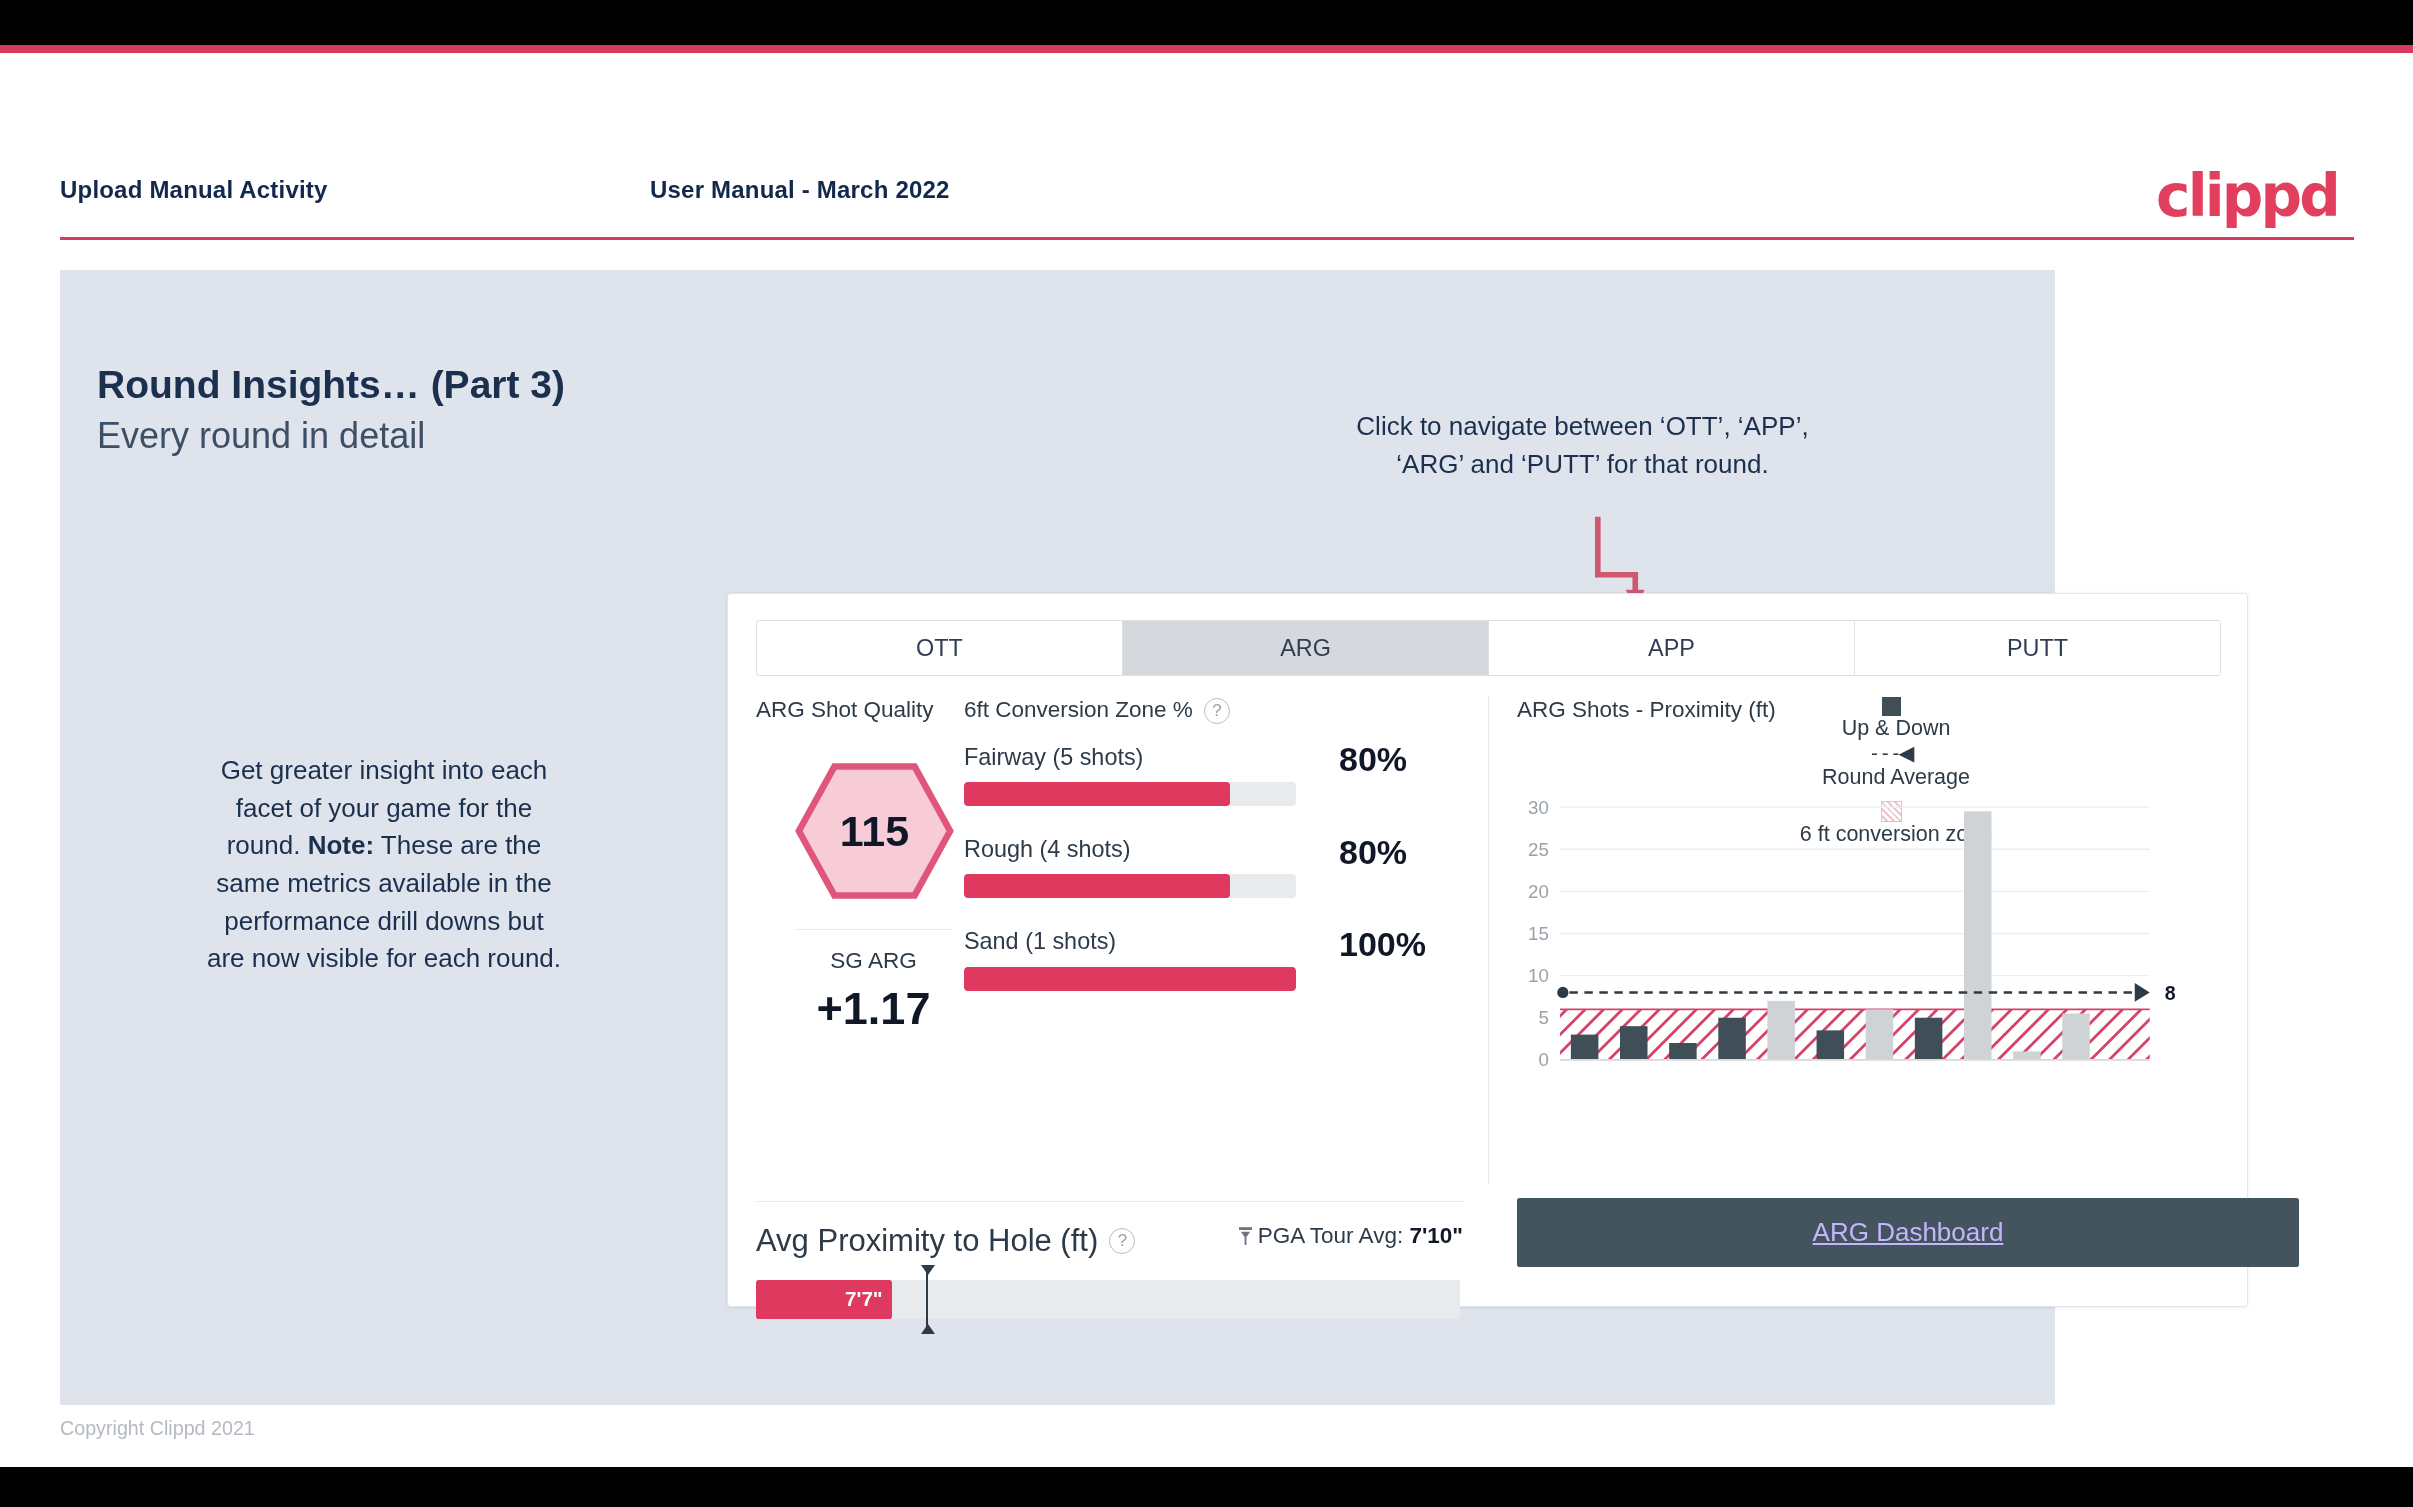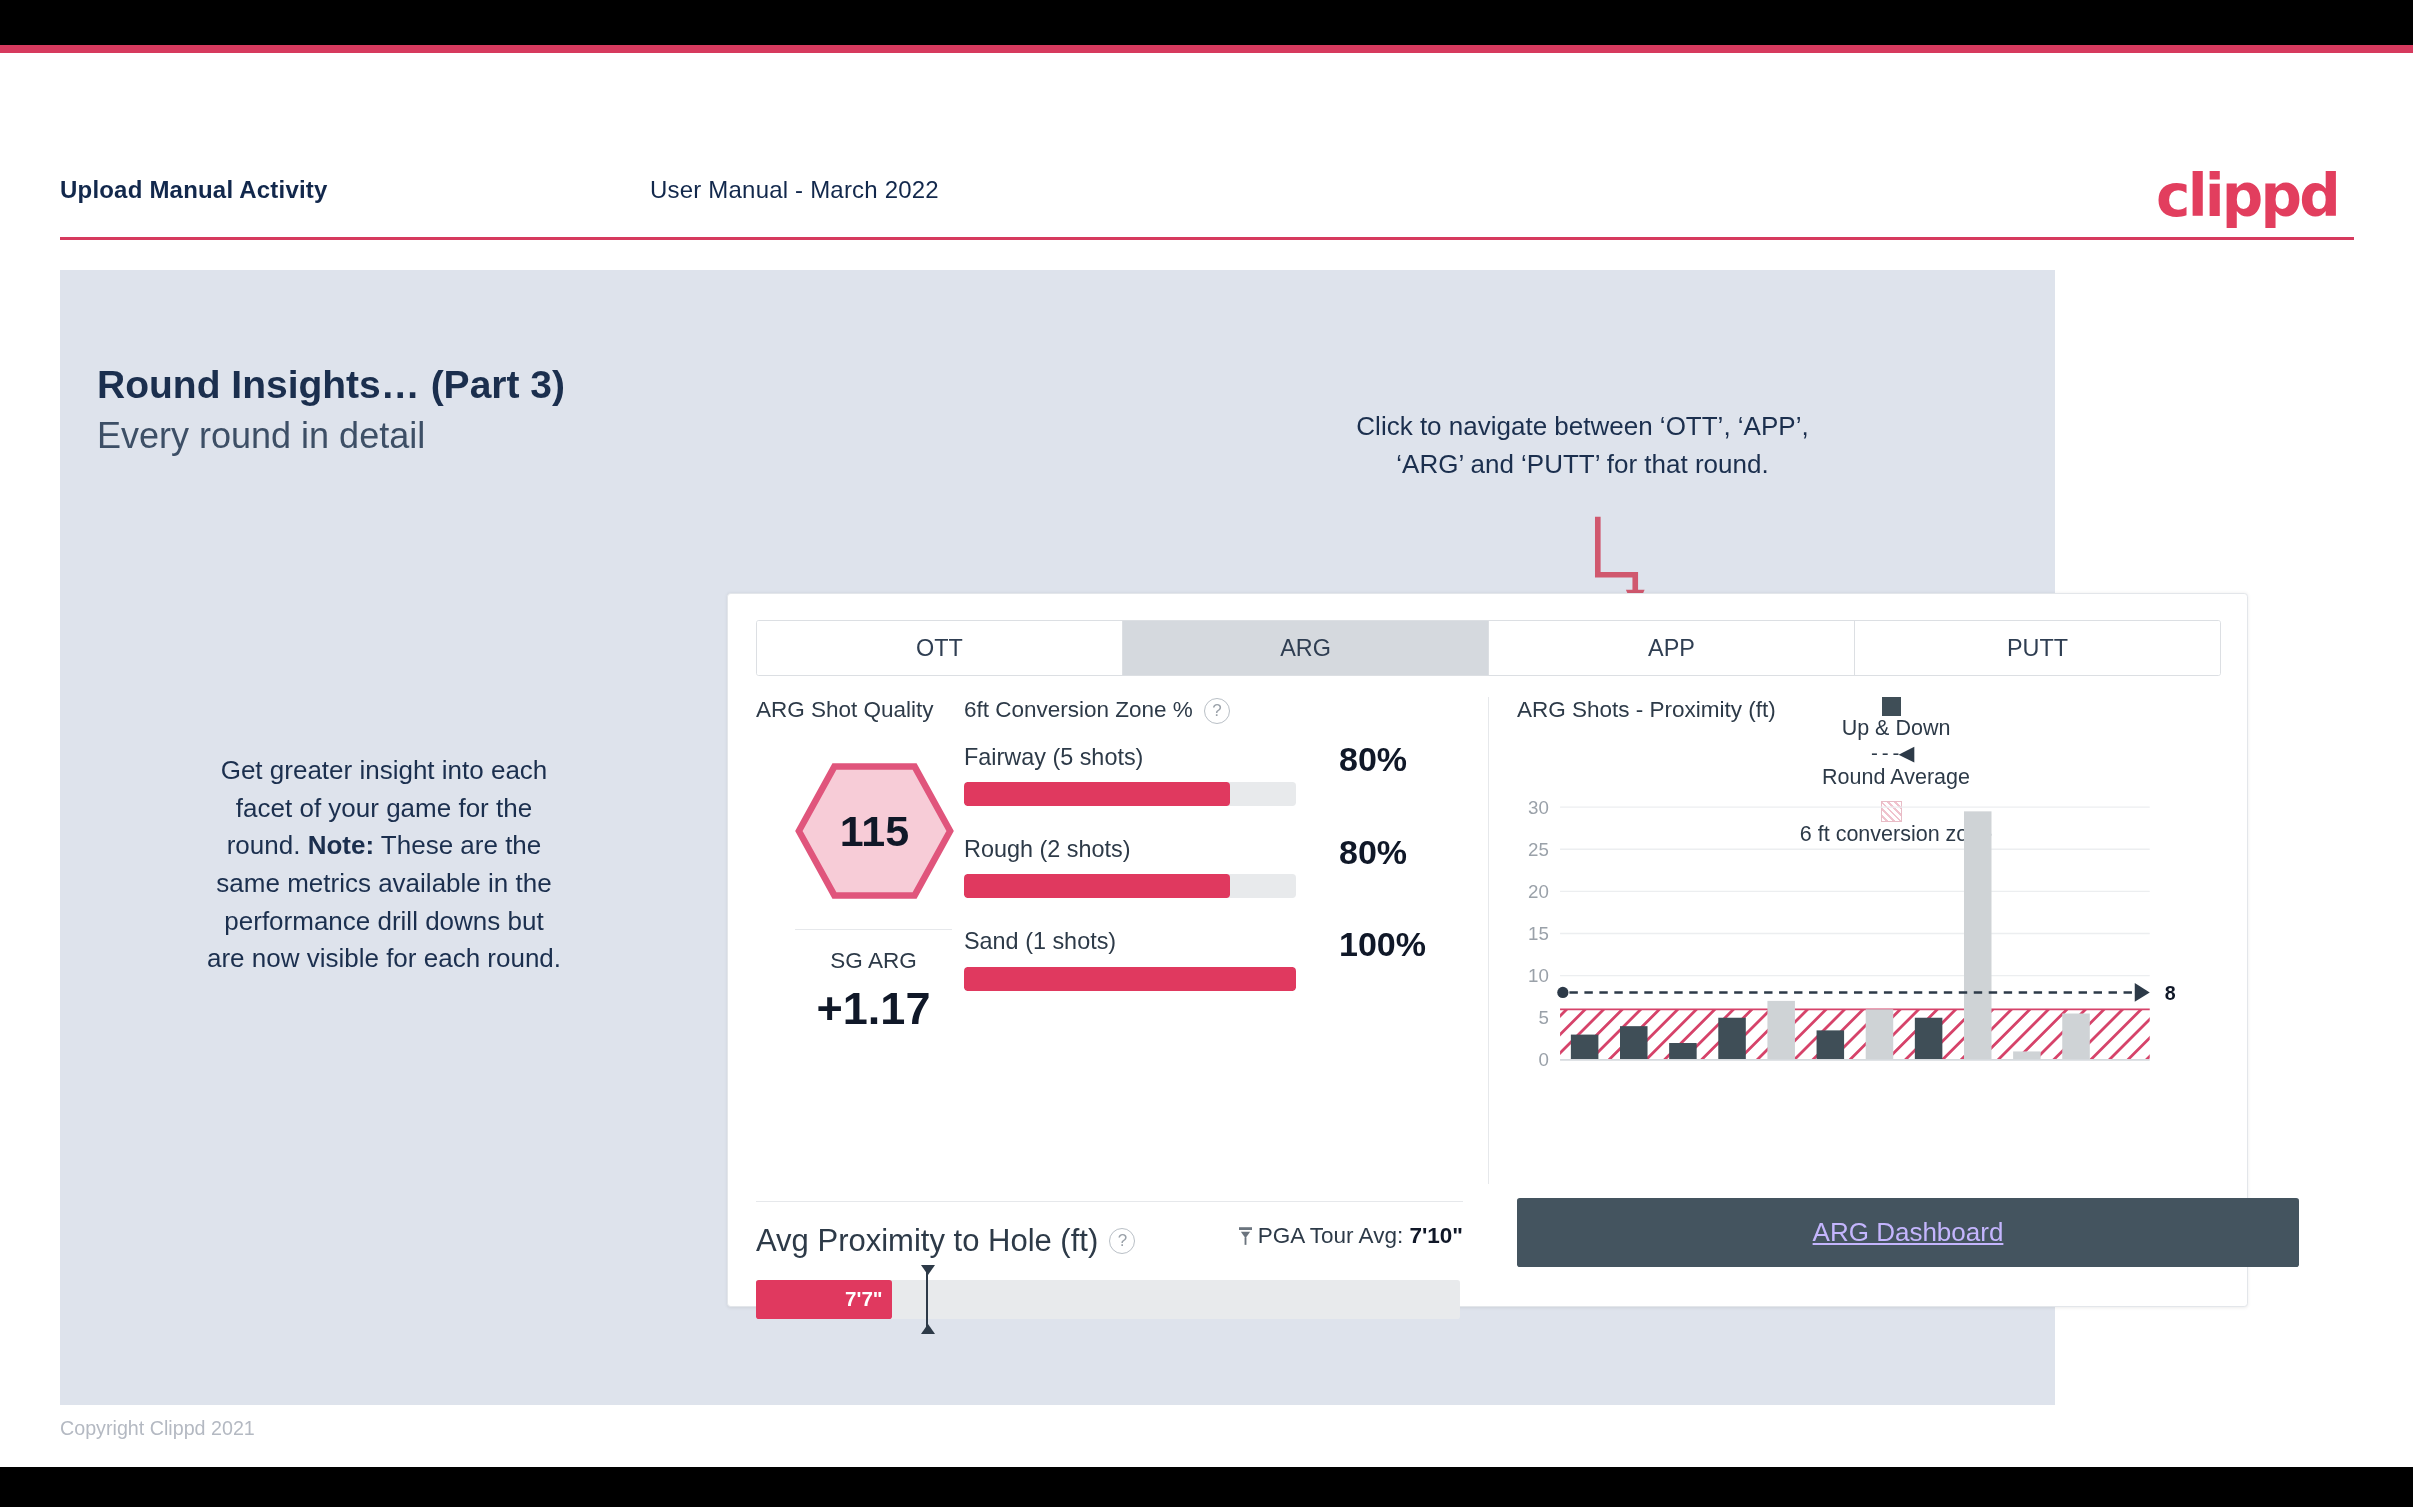--- a/index.html
+++ b/index.html
@@ -15,21 +15,21 @@
   }
   .brandbar{
     position:absolute;left:0;top:0;width:2413px;height:7.5px;background:#d63a5e;
   }
   
   .hdr-left{
     position:absolute;left:60px;top:131px;font-size:24px;font-weight:bold;color:#12284c;
     letter-spacing:0.2px;
   }
   .hdr-mid{
-    position:absolute;left:650px;top:131px;font-size:24px;font-weight:normal;color:#12284c;
+    position:absolute;left:650px;top:131px;font-size:24px;font-weight:bold;color:#12284c;
     letter-spacing:0.2px;
   }
   .logo{
     position:absolute;right:75px;top:122px;font-size:58px;font-weight:bold;color:#e23e5e;
     letter-spacing:-2.8px;line-height:1;font-family:"DejaVu Sans", sans-serif;
   }
   .hdr-rule{
     position:absolute;left:60px;top:192px;width:2294px;height:2.8px;background:#d63a5e;
   }
   
@@ -188,21 +188,21 @@
 
       <div class="conv">
         <div class="conv-row">
           <div class="conv-name">Fairway (5 shots)</div>
           <div class="track">
             <div class="fill" style="width:80%"></div>
           </div>
           <div class="pct">80%</div>
         </div>
         <div class="conv-row">
-          <div class="conv-name">Rough (2 shots)</div>
+          <div class="conv-name">Rough (4 shots)</div>
           <div class="track">
             <div class="fill" style="width:80%"></div>
           </div>
           <div class="pct">80%</div>
         </div>
         <div class="conv-row">
           <div class="conv-name">Sand (1 shots)</div>
           <div class="track">
             <div class="fill" style="width:100%"></div>
           </div>

